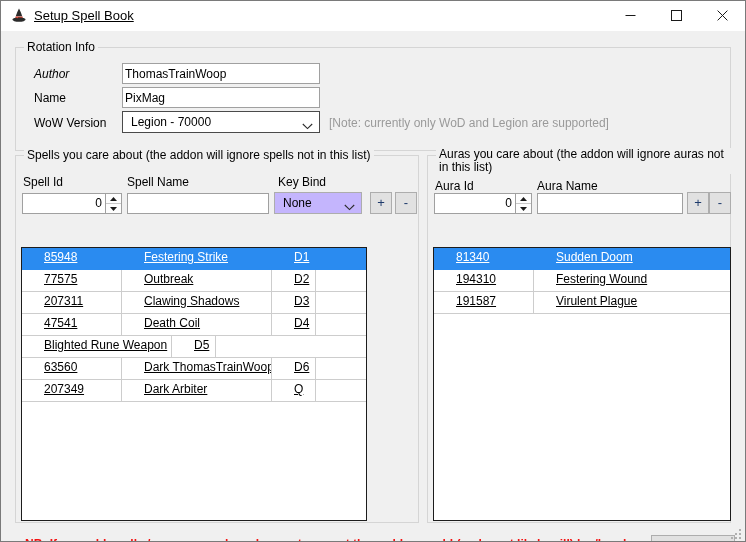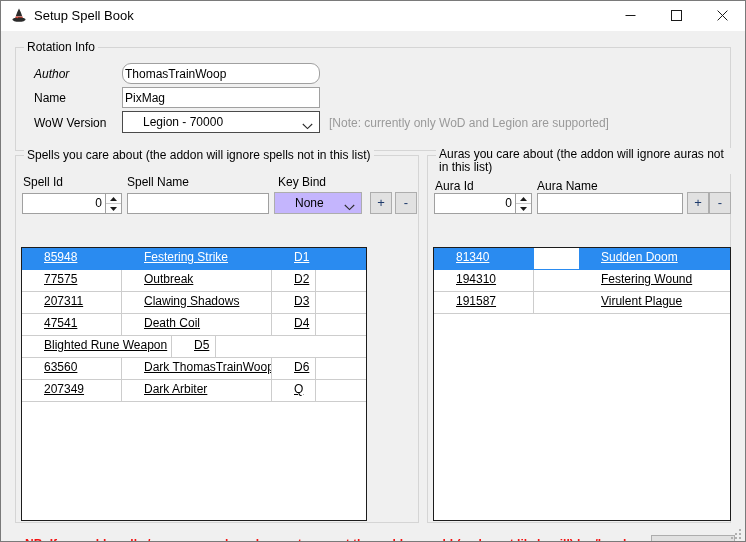--- a/index.html
+++ b/index.html
@@ -35,20 +35,21 @@
     position: absolute;
     left: 9px; top: 6px;
     width: 18px; height: 18px;
   }
   .title-text {
     position: absolute;
     left: 33px; top: 7px;
     font-size: 13px;
     color: #000000;
     white-space: nowrap;
+    text-decoration: underline;
   }
   .win-btn {
     position: absolute;
     top: 0;
     width: 46px;
     height: 29px;
     background: transparent;
     border: none;
     padding: 0;
     cursor: default;
@@ -128,21 +129,21 @@
     position: absolute;
     box-sizing: border-box;
     background: #ffffff;
     border: 1px solid #4a4a4a;
     height: 22px;
     font-size: 12px;
     color: #000000;
   }
   .combo .combo-text {
     position: absolute;
-    left: 20px; top: 3px;
+    left: 8px; top: 3px;
     white-space: nowrap;
   }
   .combo .chev {
     position: absolute;
     right: 6px; top: 7px;
   }
   .note-text {
     position: absolute;
     font-size: 12px;
     color: #9a9a9a;
@@ -241,21 +242,21 @@
   .cell.last { border-right: none; }
 
   
   #list-spells .c-id   { width: 100px; }
   #list-spells .c-name { width: 150px; }
   #list-spells .c-key  { width: 44px; }
   #list-spells .c-pad  { flex: 1; border-right: none; }
 
   
   #list-auras .c-id   { width: 100px; }
-  #list-auras .c-name { flex: 1; border-right: none; margin-left: 45px; }
+  #list-auras .c-name { flex: 1; border-right: none; }
 
   .row.selected .cell {
     background: #2a8bf0;
     color: #ffffff;
     border-right-color: #2a8bf0;
   }
   .row.selected { border-bottom-color: #2a8bf0; }
 
   
   .warn {
@@ -324,21 +325,21 @@
     </button>
   </div>
 
   <div class="client">
 
     <div class="groupbox" id="grp-rotation">
       <span class="gb-legend">Rotation Info</span>
     </div>
 
     <span class="field-label" style="left:33px; top:36px;font-style:italic;">Author</span>
-    <input class="textbox" style="left: 121px; top: 32px; width: 198px; border-radius: 9px;" value="ThomasTrainWoop">
+    <input class="textbox" style="left: 121px; top: 32px; width: 198px;" value="ThomasTrainWoop">
 
     <span class="field-label" style="left:33px; top:60px;">Name</span>
     <input class="textbox" style="left: 121px; top: 56px; width: 198px;" value="PixMag">
 
     <span class="field-label" style="left:33px; top:85px;">WoW Version</span>
     <div class="combo" style="left:121px; top:80px; width:198px;">
       <span class="combo-text">Legion - 70000</span>
       <span class="chev">
         <svg width="11" height="7" viewBox="0 0 11 7">
           <polyline points="0.8,1 5.5,5.6 10.2,1" fill="none" stroke="#2b2b2b" stroke-width="1.1"></polyline>

